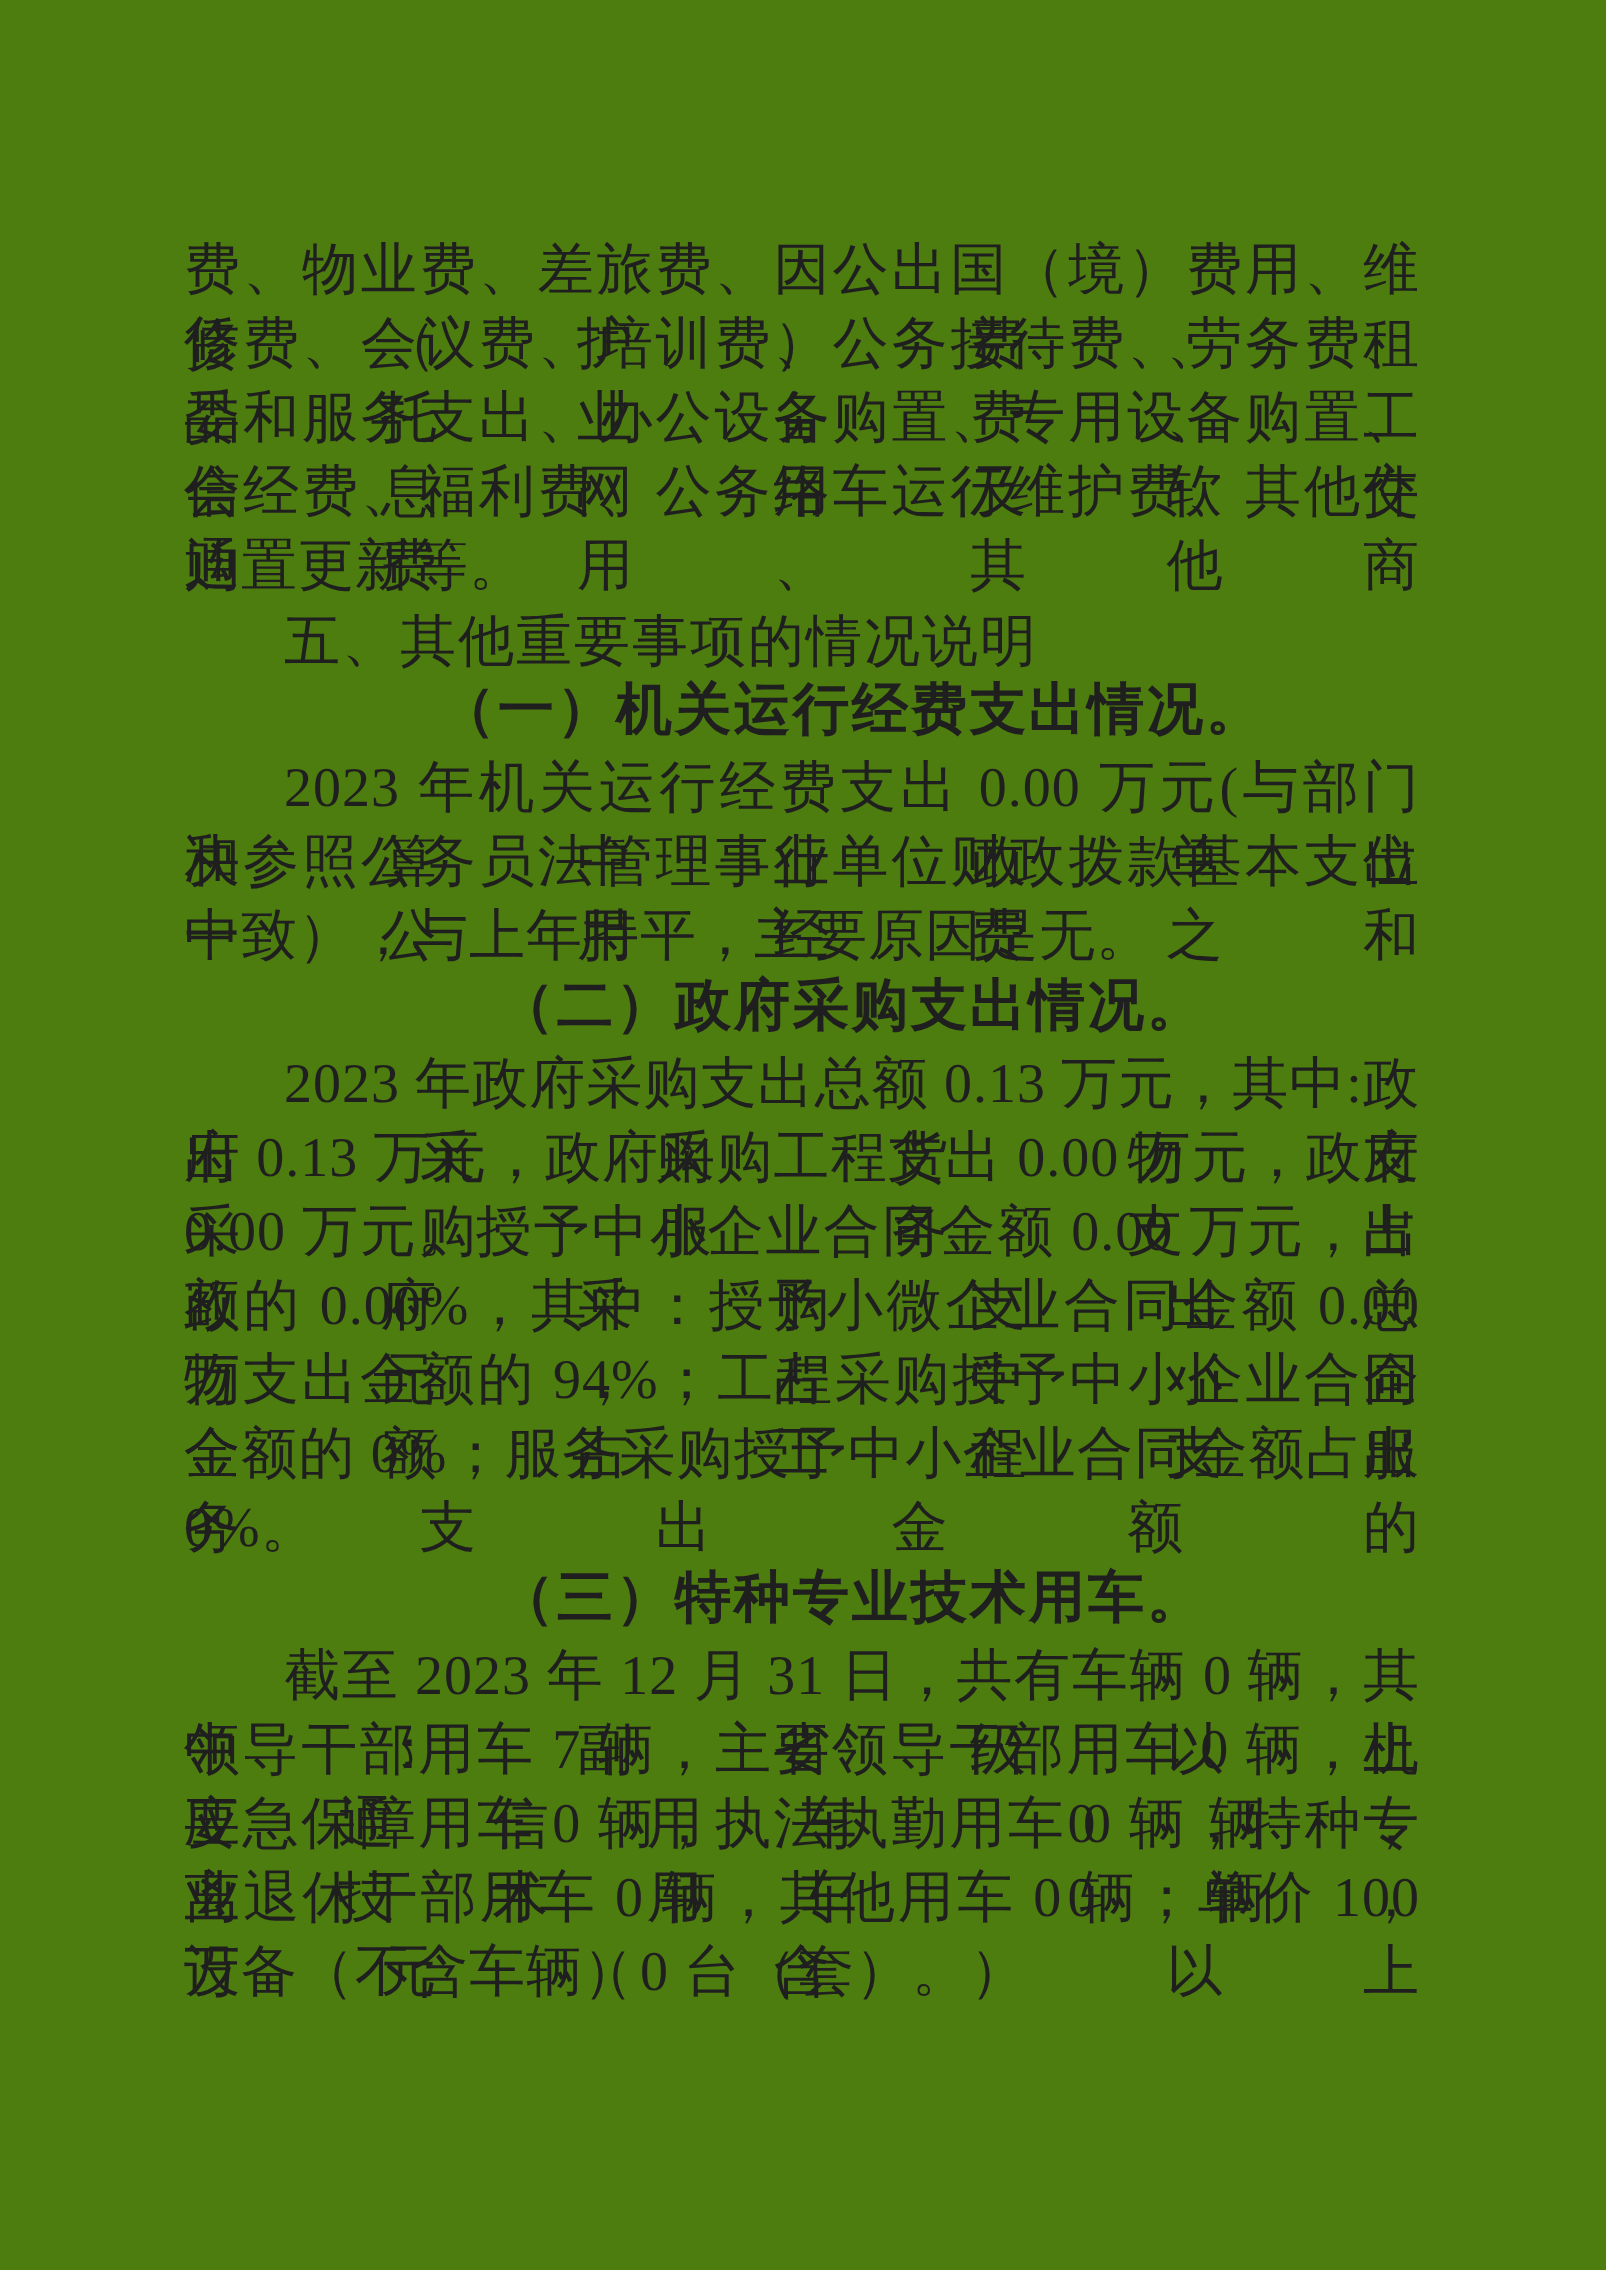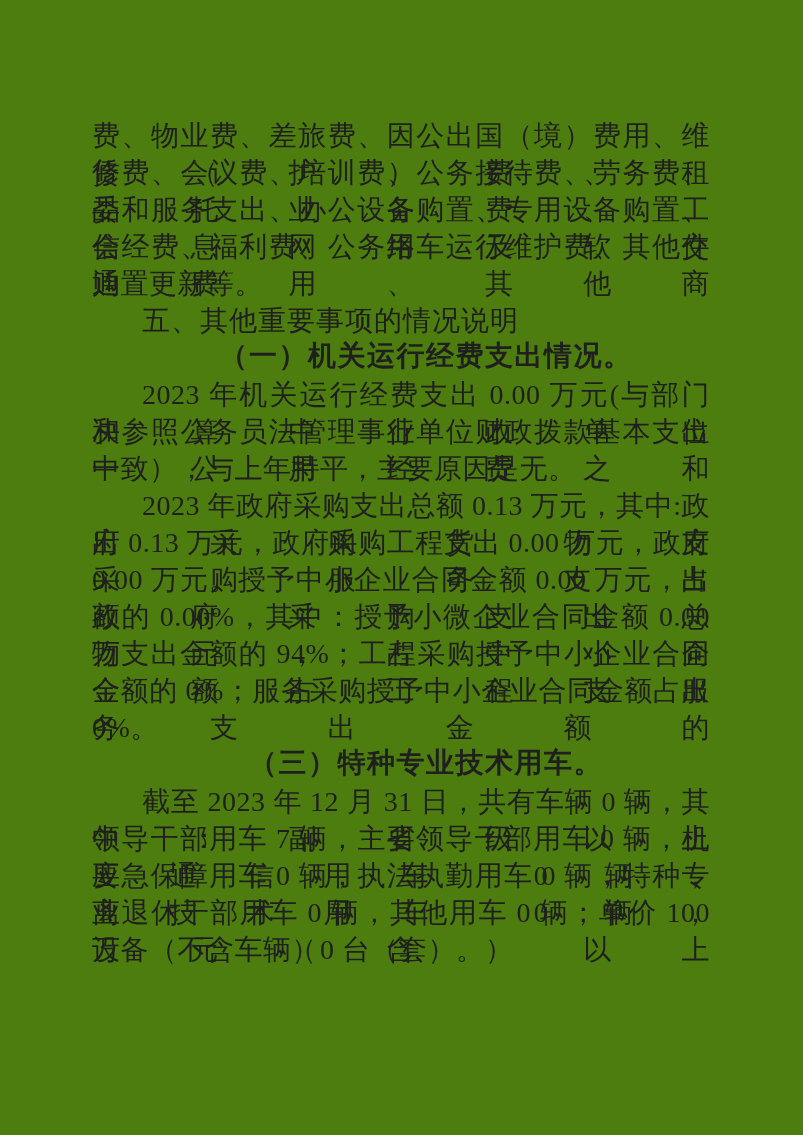--- a/index.html
+++ b/index.html
@@ -56,20 +56,21 @@
   <div class="line j">会经费、福利费、公务用车运行维护费、其他交通费用、其他商</div>
   <div class="line">购置更新等。</div>
 
   <div class="line sec-heading">五、其他重要事项的情况说明</div>
 
   <div class="line sub-heading">（一）机关运行经费支出情况。</div>
   <div class="line j indent">2023 年机关运行经费支出 0.00 万元(与部门决算中行政单位</div>
   <div class="line j">和参照公务员法管理事业单位财政拨款基本支出中公用经费之和</div>
   <div class="line">一致），与上年持平，主要原因是无。</div>
 
+  <div class="line sub-heading">（二）政府采购支出情况。</div>
   <div class="line j indent">2023 年政府采购支出总额 0.13 万元，其中:政府采购货物支</div>
   <div class="line j">出 0.13 万元，政府采购工程支出 0.00 万元，政府采购服务支出</div>
   <div class="line j">0.00 万元。授予中小企业合同金额 0.00 万元，占政府采购支出总</div>
   <div class="line j">额的 0.00%，其中：授予小微企业合同金额 0.00 万元，占中小企</div>
   <div class="line j">物支出金额的 94%；工程采购授予中小企业合同金额占工程支出</div>
   <div class="line j">金额的 0%；服务采购授予中小企业合同金额占服务支出金额的</div>
   <div class="line">0%。</div>
 
   <div class="line sub-heading">（三）特种专业技术用车。</div>
   <div class="line j indent">截至 2023 年 12 月 31 日，共有车辆 0 辆，其中：副省级以上</div>

